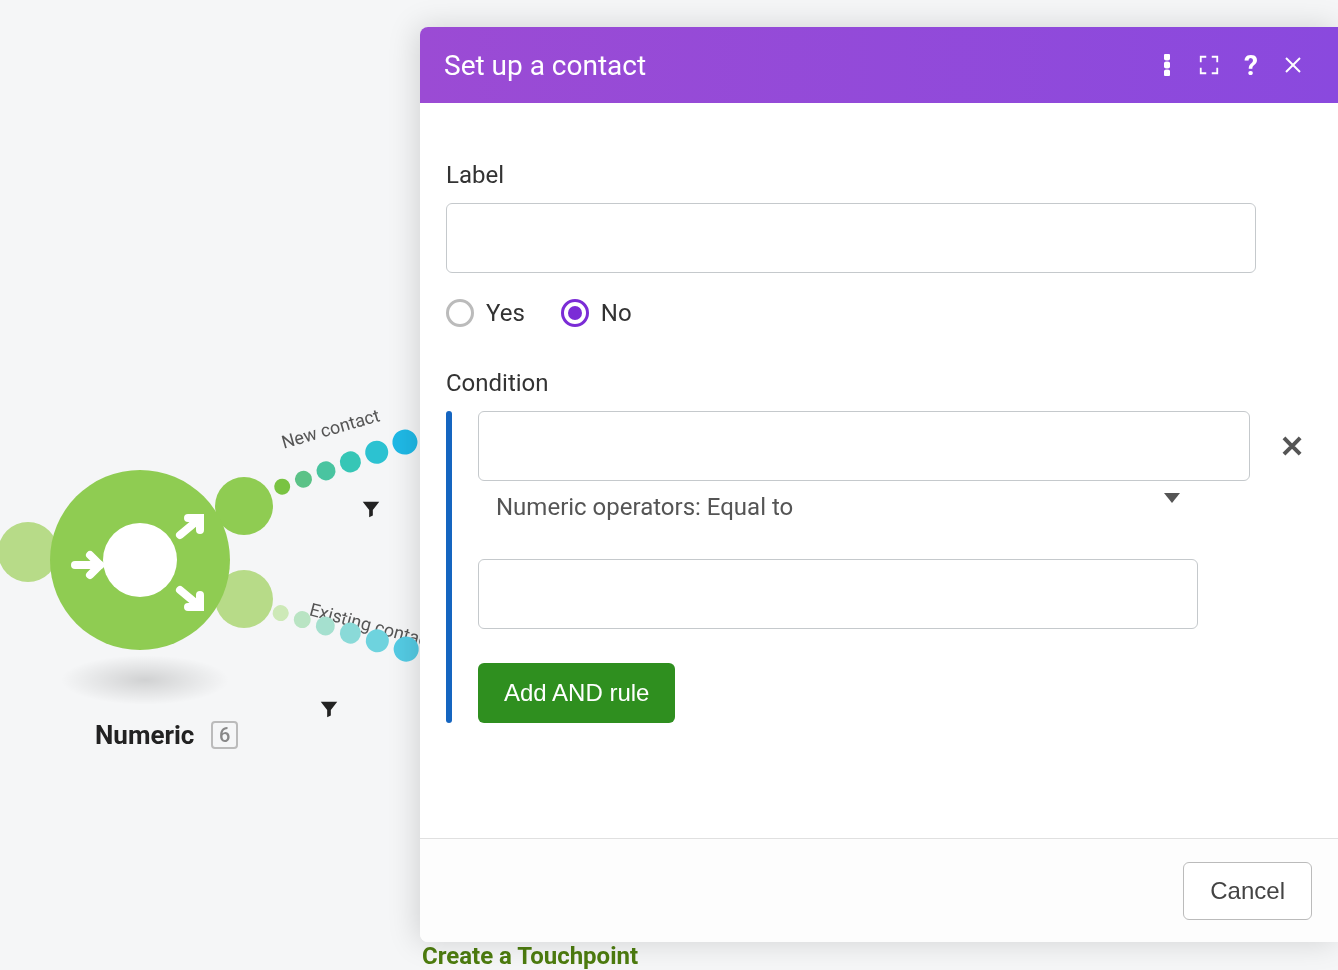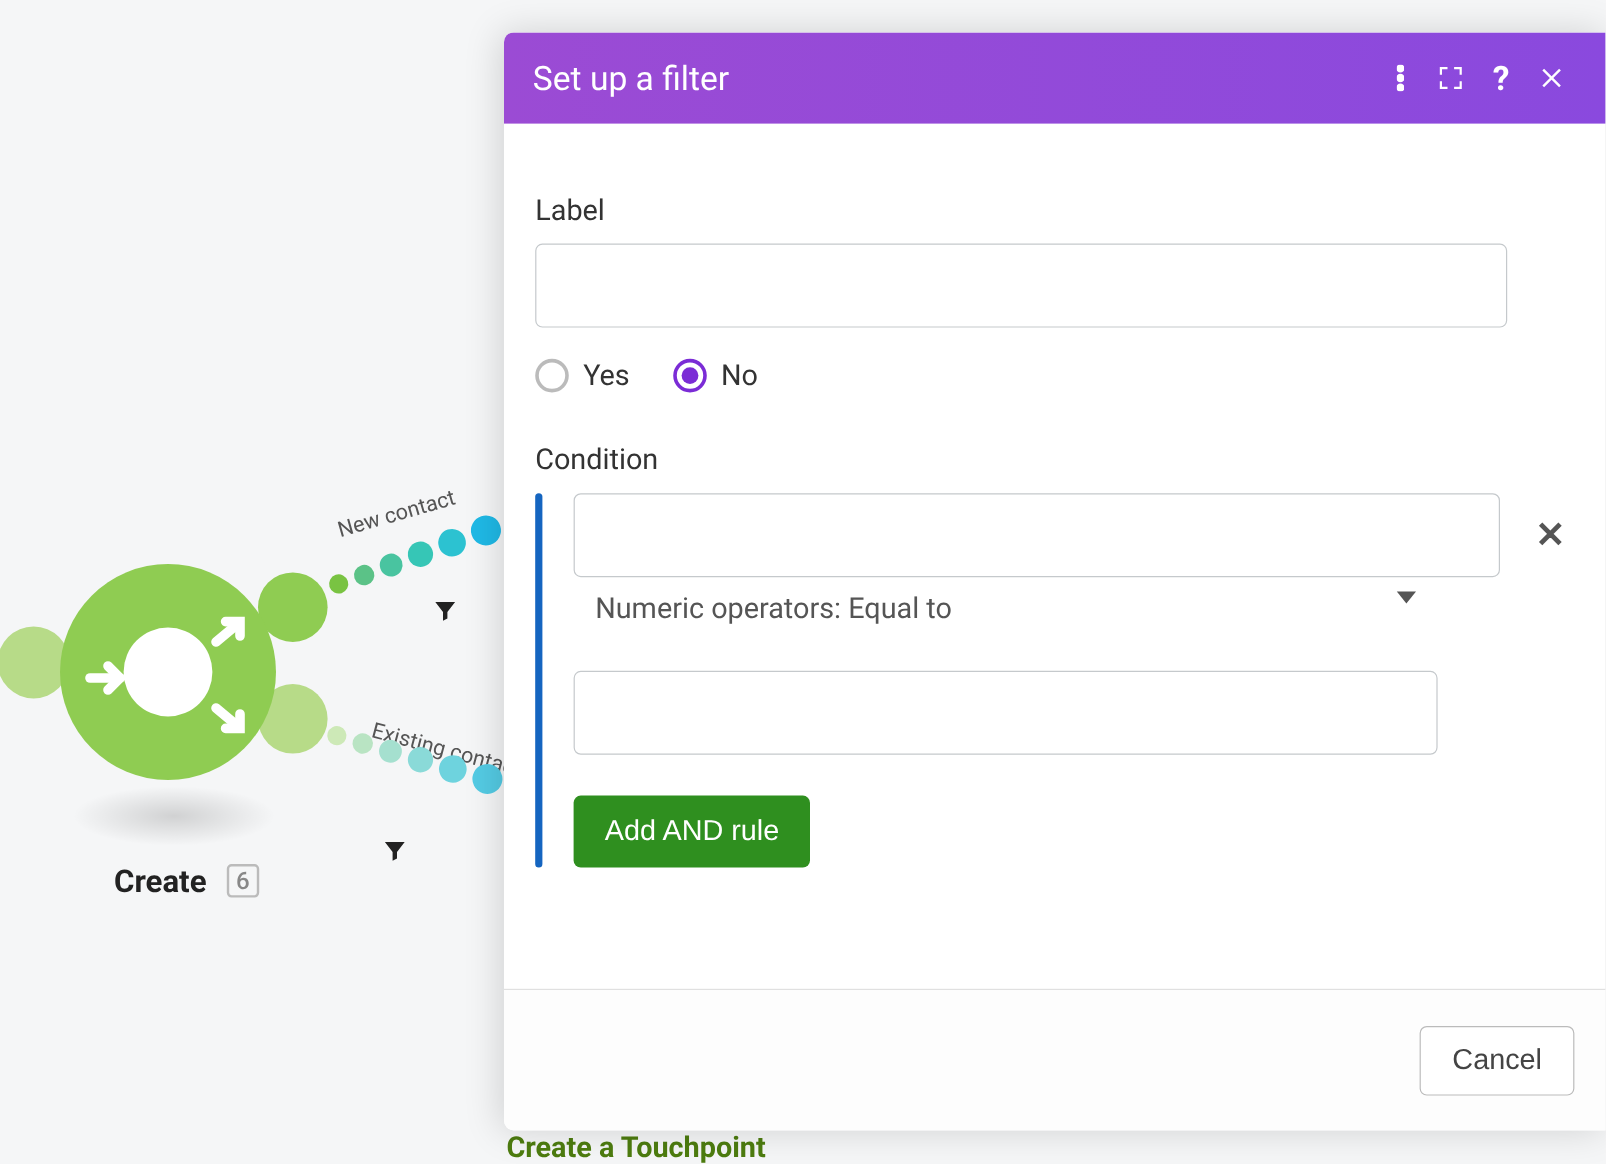--- a/index.html
+++ b/index.html
@@ -234,21 +234,21 @@
   }
   .chevron-down { width:0;height:0;border-left:8px solid transparent;border-right:8px solid transparent;border-top:10px solid #555;}
   .cond-val .text-input { margin-top:10px; width:720px;}
   .rule-buttons { display:flex; gap:22px; margin-top:34px;}
   .btn-green {
     background:#2f8f1f; color:#fff; font-size:24px;
     border:none; border-radius:6px; padding:16px 26px; cursor:pointer;
   }
 
   .modal-footer {
-    height:118px;
+    height:104px;
     border-top:1px solid #e0e0e0;
     background:#fdfdfd;
     display:flex; align-items:center; justify-content:flex-end;
     padding:0 26px; 
   }
   .btn-cancel {
     background:#fff; border:1px solid #bbb; color:#444;
     font-size:24px; border-radius:6px; padding:14px 26px; cursor:pointer;
   }
   .btn-ok {
@@ -273,21 +273,21 @@
           <polyline points="40,85 50,95 40,105"></polyline>
           <line x1="130" y1="65" x2="148" y2="50"></line>
           <polyline points="138,48 150,48 150,60"></polyline>
           <line x1="130" y1="120" x2="148" y2="135"></line>
           <polyline points="150,125 150,137 138,137"></polyline>
         </g>
       </svg>
     </div>
     <div class="router-inner"></div>
     <div class="router-label">
-      <span>Create</span>
+      <span>Numeric</span>
       <span class="router-badge">6</span>
     </div>
   </div>
 
   <div class="route-label new">New contact</div>
   <div class="dots-row new">
     <span></span><span></span><span></span><span></span><span></span><span></span>
   </div>
   <div class="filter-icon new">
     <svg width="22" height="22" viewBox="0 0 24 24">
@@ -304,21 +304,21 @@
         <path d="M3 4h18l-7 9v6l-4 2v-8z" fill="#222"></path>
       </svg>
   </div>
 
   <div class="bottom-cut">Create a Touchpoint</div>
 </div>
 
 <div class="modal">
 
   <div class="modal-header">
-    <div class="modal-title">Set up a filter</div>
+    <div class="modal-title">Set up a contact</div>
     <div class="hdr-icon">
       <svg width="6" height="22" viewBox="0 0 6 22">
           <circle cx="3" cy="3" r="2.5" fill="#fff"></circle>
           <circle cx="3" cy="11" r="2.5" fill="#fff"></circle>
           <circle cx="3" cy="19" r="2.5" fill="#fff"></circle>
         </svg>
     </div>
     <div class="hdr-icon">
       <svg width="22" height="22" viewBox="0 0 24 24">
           <polyline points="3,9 3,3 9,3"></polyline>

